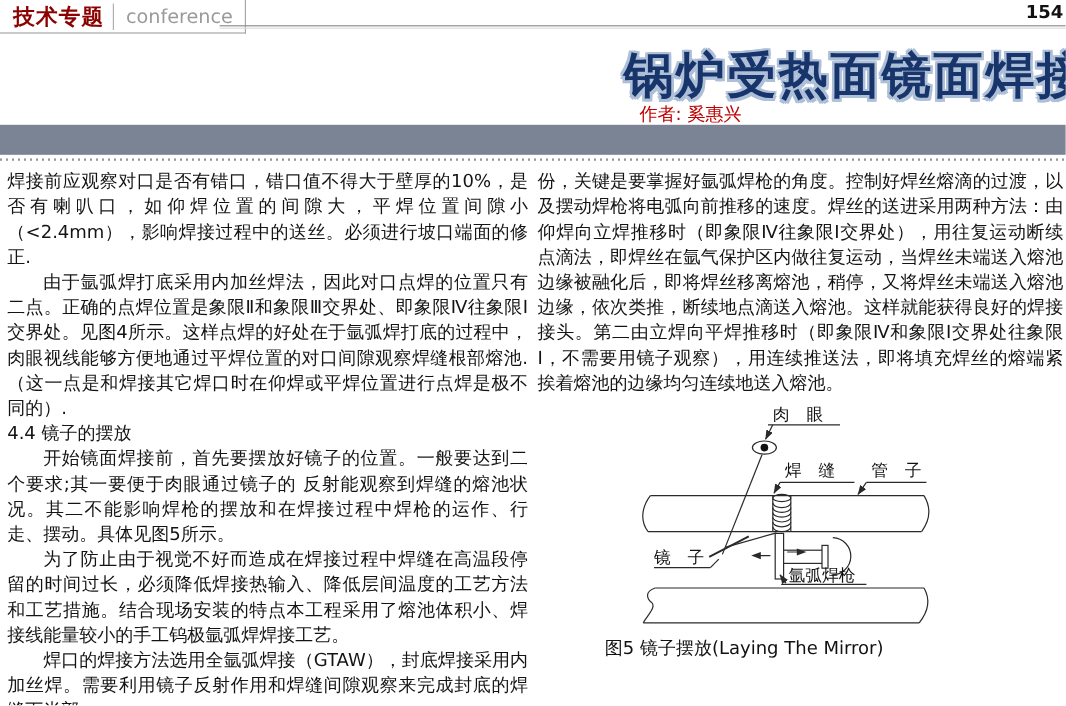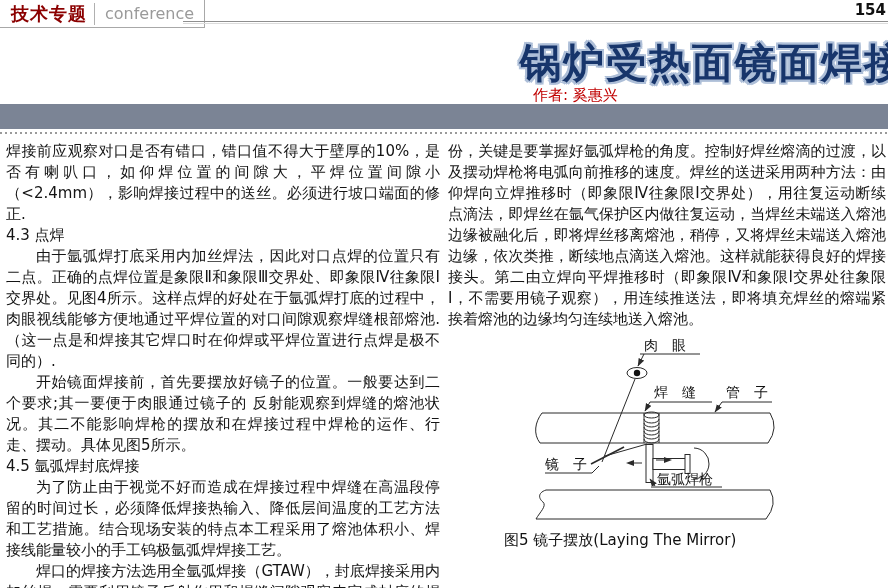--- a/index.html
+++ b/index.html
@@ -55,24 +55,23 @@
   <div class="hdr-rule"></div>
   <div class="hdr-page">154</div>
 
   <div class="title">锅炉受热面镜面焊接</div>
   <div class="author">作者: 奚惠兴</div>
   <div class="graybar"></div>
   <div class="dotline"></div>
 
   <div class="col col-left">
     <p>焊接前应观察对口是否有错口，错口值不得大于壁厚的10%，是否有喇叭口，如仰焊位置的间隙大，平焊位置间隙小（&lt;2.4mm），影响焊接过程中的送丝。必须进行坡口端面的修正.</p>
-    <p>4.3 点焊</p>
     <p class="ind">由于氩弧焊打底采用内加丝焊法，因此对口点焊的位置只有二点。正确的点焊位置是象限Ⅱ和象限Ⅲ交界处、即象限Ⅳ往象限Ⅰ交界处。见图4所示。这样点焊的好处在于氩弧焊打底的过程中，肉眼视线能够方便地通过平焊位置的对口间隙观察焊缝根部熔池.（这一点是和焊接其它焊口时在仰焊或平焊位置进行点焊是极不同的）.</p>
+    <p>4.4 镜子的摆放</p>
     <p class="ind">开始镜面焊接前，首先要摆放好镜子的位置。一般要达到二个要求;其一要便于肉眼通过镜子的 反射能观察到焊缝的熔池状况。其二不能影响焊枪的摆放和在焊接过程中焊枪的运作、行走、摆动。具体见图5所示。</p>
-    <p>4.5 氩弧焊封底焊接</p>
     <p class="ind">为了防止由于视觉不好而造成在焊接过程中焊缝在高温段停留的时间过长，必须降低焊接热输入、降低层间温度的工艺方法和工艺措施。结合现场安装的特点本工程采用了熔池体积小、焊接线能量较小的手工钨极氩弧焊焊接工艺。</p>
     <p class="ind">焊口的焊接方法选用全氩弧焊接（GTAW），封底焊接采用内加丝焊。需要利用镜子反射作用和焊缝间隙观察来完成封底的焊缝下半部</p>
   </div>
 
   <div class="col col-right">
     <p>份，关键是要掌握好氩弧焊枪的角度。控制好焊丝熔滴的过渡，以及摆动焊枪将电弧向前推移的速度。焊丝的送进采用两种方法：由仰焊向立焊推移时（即象限Ⅳ往象限Ⅰ交界处），用往复运动断续点滴法，即焊丝在氩气保护区内做往复运动，当焊丝未端送入熔池边缘被融化后，即将焊丝移离熔池，稍停，又将焊丝未端送入熔池边缘，依次类推，断续地点滴送入熔池。这样就能获得良好的焊接接头。第二由立焊向平焊推移时（即象限Ⅳ和象限Ⅰ交界处往象限Ⅰ，不需要用镜子观察），用连续推送法，即将填充焊丝的熔端紧挨着熔池的边缘均匀连续地送入熔池。</p>
   </div>
 
   <div class="fig">
     <svg width="438" height="196" viewBox="0 0 438 196">

